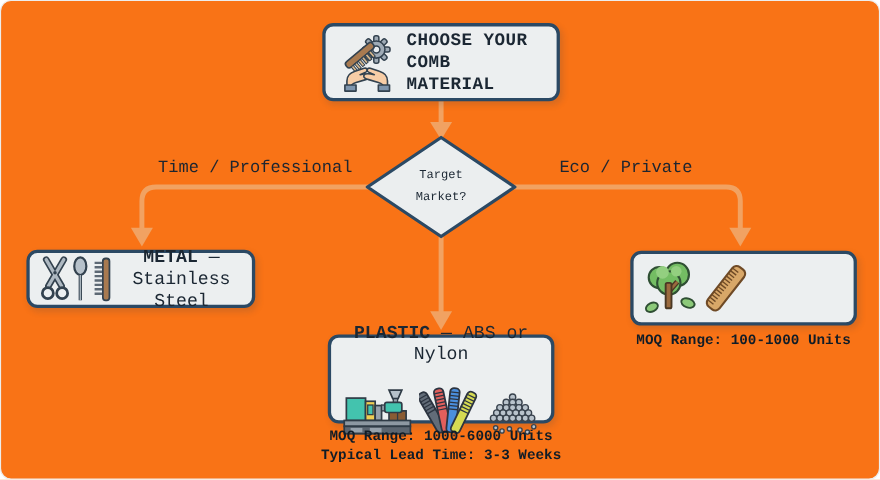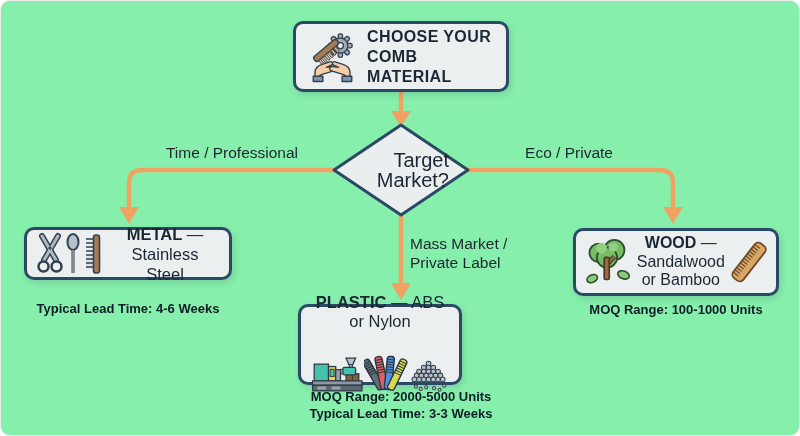--- a/index.html
+++ b/index.html
@@ -1,40 +1,40 @@
 <!DOCTYPE html>
 <html><head>
 <meta charset="utf-8">
 <style>
   html,body{margin:0;padding:0;background:#fff;}
   #canvas{
-    position:relative;width:800px;height:436px;background:#86efac;
-    font-family:Liberation Sans, sans-serif;color:#1b2733;overflow:hidden;
+    position:relative;width:800px;height:436px;background:#f97316;
+    font-family:Liberation Mono, monospace;color:#1b2733;overflow:hidden;
     border:1px solid #ededed;border-radius:10px;box-sizing:border-box;
   }
   #connectors{position:absolute;left:0;top:0;}
   .node{
     position:absolute;background:#ECEFF0;border:3px solid #2B4964;border-radius:10px;
     box-shadow:2px 3px 6px rgba(44,62,80,.16);box-sizing:border-box;
     display:flex;align-items:center;
   }
   .pre{white-space:pre-line;}
   .node-start{left:292px;top:20px;width:216px;height:71px;padding:0 12px;gap:10px;}
   .start-title{font-weight:700;font-size:16px;line-height:20px;letter-spacing:.4px;}
   .decision-label{
-    position:absolute;left:352px;top:149px;width:96px;text-align:right;
-    font-size:20px;line-height:20px;color:#1b2733;
+    position:absolute;left:352px;top:149px;width:96px;text-align:center;
+    font-size:11px;line-height:20px;color:#1b2733;
   }
   .node-metal{left:23px;top:226px;width:208px;height:53px;padding:0 10px;gap:10px;}
   .metal-icons{display:flex;align-items:center;gap:3px;flex:0 0 auto;}
   .mat-title{font-size:16.5px;line-height:20px;text-align:center;flex:1;}
   .mat-title b{font-weight:700;}
   .node-wood{left:572px;top:227px;width:206px;height:68px;padding:0 7px;gap:4px;}
   .wood-title{font-size:16px;line-height:18.5px;text-align:center;flex:1;}
-  .node-plastic{left:297px;top:303px;width:164px;height:81px;flex-direction:column;justify-content:center;padding:5px 8px 6px;gap:19px;}
+  .node-plastic{left:297px;top:303px;width:206px;height:81px;flex-direction:column;justify-content:center;padding:5px 8px 6px;gap:19px;}
   .plastic-title{font-size:16.5px;line-height:19px;text-align:center;width:100%;}
   .plastic-icons{display:flex;width:100%;justify-content:space-between;align-items:flex-end;box-sizing:border-box;padding:0 2px;}
   .caption{
     position:absolute;font-weight:700;font-size:13px;line-height:16.5px;
     text-align:center;color:#101c27;
   }
   .cap-line{display:block;}
   .caption-metal{left:12px;top:300px;width:230px;}
   .caption-plastic{left:285px;top:388px;width:230px;}
   .caption-wood{left:560px;top:301px;width:230px;}
@@ -98,22 +98,20 @@
     </svg>
     <div class="start-title pre">CHOOSE YOUR
 COMB MATERIAL</div>
   </div>
 
   <div class="decision-label pre">Target
 Market?</div>
 
   <div class="branch-label label-salon pre">Time / Professional</div>
   <div class="branch-label label-eco pre">Eco / Private</div>
-  <div class="branch-label label-mass pre">Mass Market /
-Private Label</div>
 
   <div class="node node-metal">
     <div class="metal-icons">
       <svg width="26" height="44" viewBox="0 0 26 42">
         <line x1="5" y1="3" x2="19" y2="27" stroke="#33424f" stroke-width="6" stroke-linecap="round"></line>
         <line x1="21" y1="3" x2="7" y2="27" stroke="#33424f" stroke-width="6" stroke-linecap="round"></line>
         <line x1="5" y1="3" x2="19" y2="27" stroke="#aeb9c2" stroke-width="3" stroke-linecap="round"></line>
         <line x1="21" y1="3" x2="7" y2="27" stroke="#aeb9c2" stroke-width="3" stroke-linecap="round"></line>
         <circle cx="6.5" cy="33.5" r="5" fill="#edf0f1" stroke="#33424f" stroke-width="2.5"></circle>
         <circle cx="19.5" cy="33.5" r="5" fill="#edf0f1" stroke="#33424f" stroke-width="2.5"></circle>
@@ -135,41 +133,37 @@
           <line x1="3" y1="30" x2="11" y2="30"></line>
             <line x1="3" y1="34" x2="11" y2="34"></line>
         </g>
         <rect x="10.5" y="2" width="6" height="38" rx="2.5" fill="#a87a50" stroke="#33424f" stroke-width="1.6"></rect>
       </svg>
     </div>
     <div class="mat-title pre"><b>METAL</b><span> —
 Stainless Steel</span></div>
   </div>
   <div class="caption caption-metal">
-    <span class="cap-line">Typical Lead Time: 4-6 Weeks</span>
   </div>
 
   <div class="node node-wood">
     <svg width="52" height="54" viewBox="0 0 54 54">
       <g stroke="#2f4f33" stroke-width="2" fill="#74bd63">
         <circle cx="17" cy="17" r="10"></circle>
           <circle cx="34" cy="14" r="11"></circle>
           <circle cx="26" cy="22" r="11"></circle>
       </g>
       <circle cx="20" cy="12" r="6" fill="#93cf80"></circle>
       <circle cx="33" cy="11" r="5" fill="#93cf80"></circle>
       <line x1="26" y1="30" x2="34" y2="21" stroke="#4a3824" stroke-width="5"></line>
       <line x1="26" y1="30" x2="34" y2="21" stroke="#9b6a3e" stroke-width="2.6"></line>
       <rect x="23" y="22" width="5.5" height="24" rx="1.5" fill="#9b6a3e" stroke="#4a3824" stroke-width="1.8"></rect>
       <ellipse cx="10" cy="45" rx="6" ry="4" transform="rotate(-25 10 45)" fill="#8cc979" stroke="#2f4f33" stroke-width="1.8"></ellipse>
       <ellipse cx="44" cy="41" rx="6.5" ry="4.2" transform="rotate(20 44 41)" fill="#8cc979" stroke="#2f4f33" stroke-width="1.8"></ellipse>
     </svg>
-    <div class="wood-title pre"><b>WOOD</b><span> —
-Sandalwood
-or Bamboo</span></div>
     <svg width="42" height="54" viewBox="0 0 44 54">
       <g transform="translate(22,27) rotate(38)">
         <rect x="-7" y="-24" width="14" height="48" rx="5" fill="#d8a768" stroke="#6f4a26" stroke-width="2"></rect>
         <g stroke="#6f4a26" stroke-width="1.3">
           <line x1="-7" y1="-19" x2="0" y2="-19"></line>
             <line x1="-7" y1="-15.8" x2="0" y2="-15.8"></line>
           <line x1="-7" y1="-12.6" x2="0" y2="-12.6"></line>
             <line x1="-7" y1="-9.4" x2="0" y2="-9.4"></line>
           <line x1="-7" y1="-6.2" x2="0" y2="-6.2"></line>
             <line x1="-7" y1="-3" x2="0" y2="-3"></line>
@@ -283,17 +277,17 @@
             <circle cx="16" cy="38" r="2"></circle>
             <circle cx="23" cy="36" r="2"></circle>
             <circle cx="33" cy="37" r="2"></circle>
             <circle cx="40" cy="39" r="2"></circle>
             <circle cx="46" cy="34" r="2"></circle>
         </g>
       </svg>
     </div>
   </div>
   <div class="caption caption-plastic">
-    <span class="cap-line">MOQ Range: 2000-5000 Units</span>
+    <span class="cap-line">MOQ Range: 1000-6000 Units</span>
     <span class="cap-line">Typical Lead Time: 3-3 Weeks</span>
   </div>
 
 </div>
 
 </body></html>

